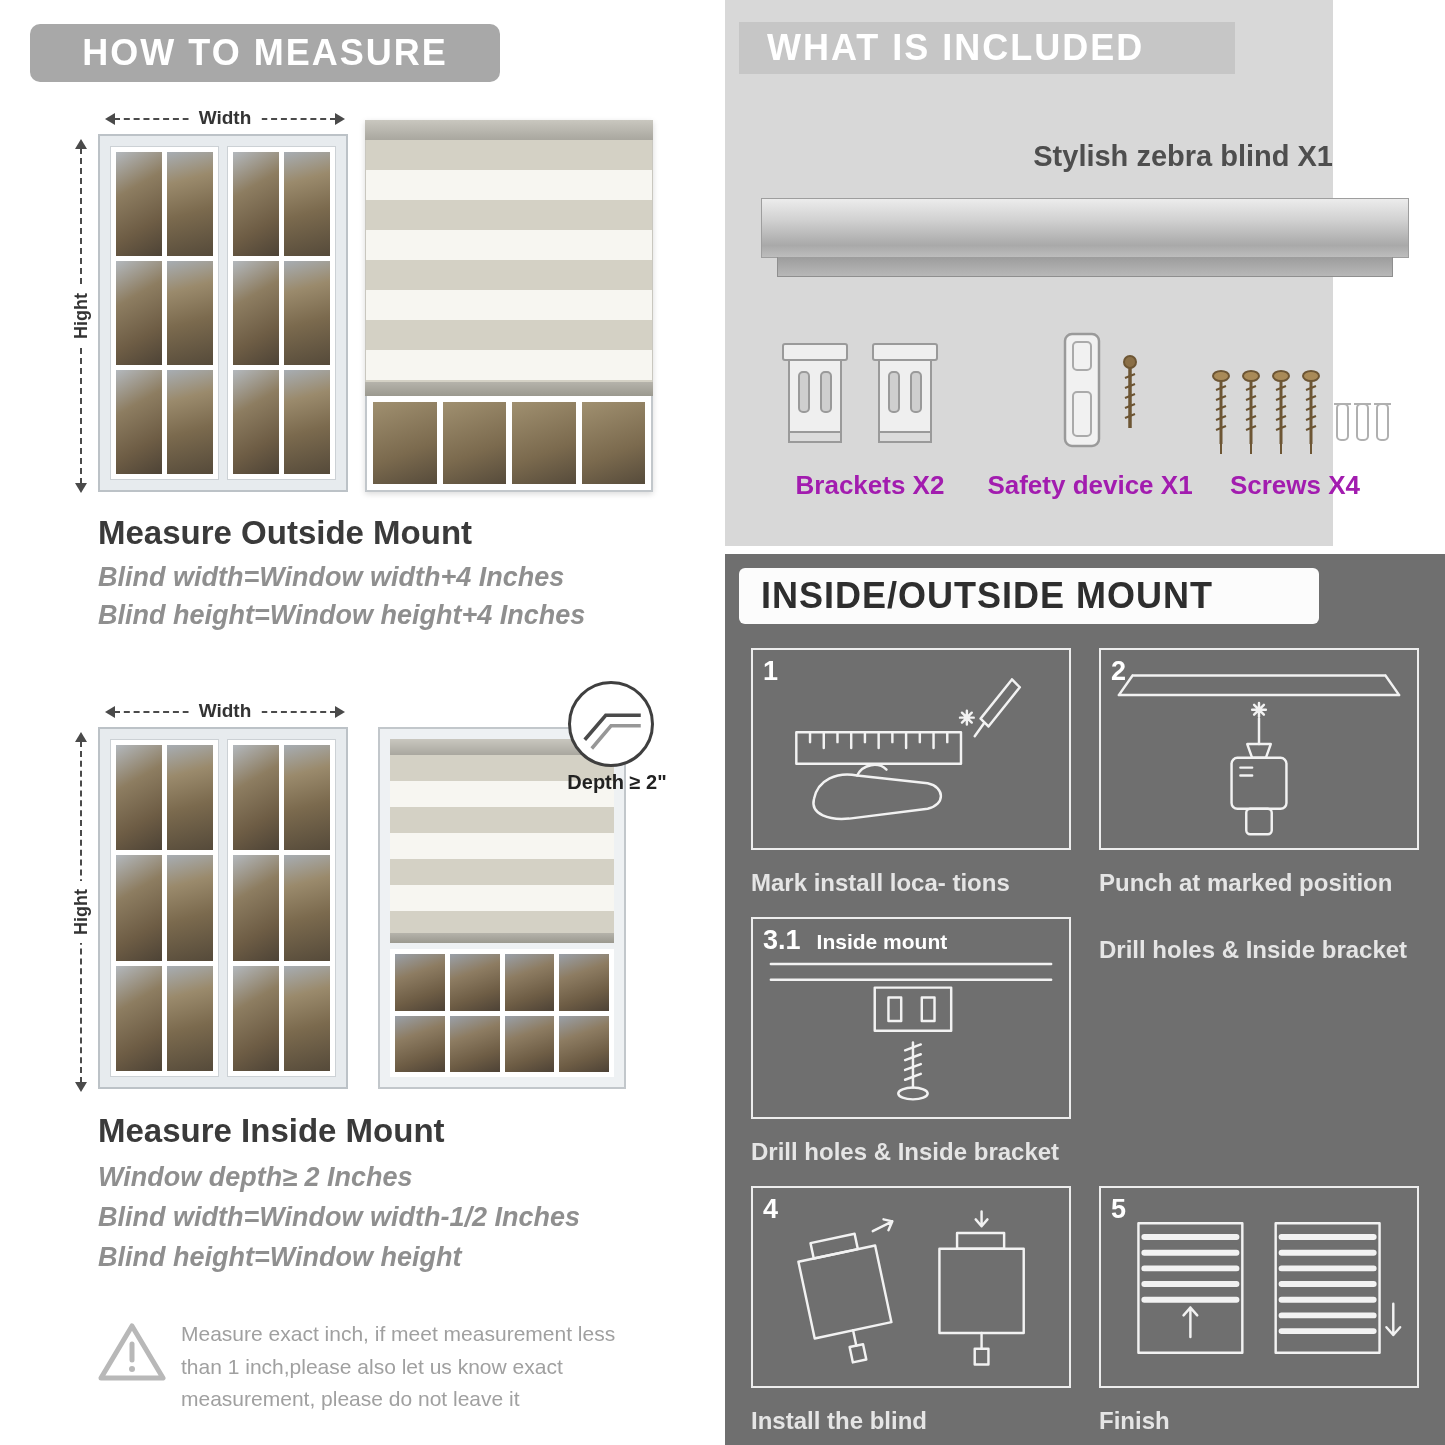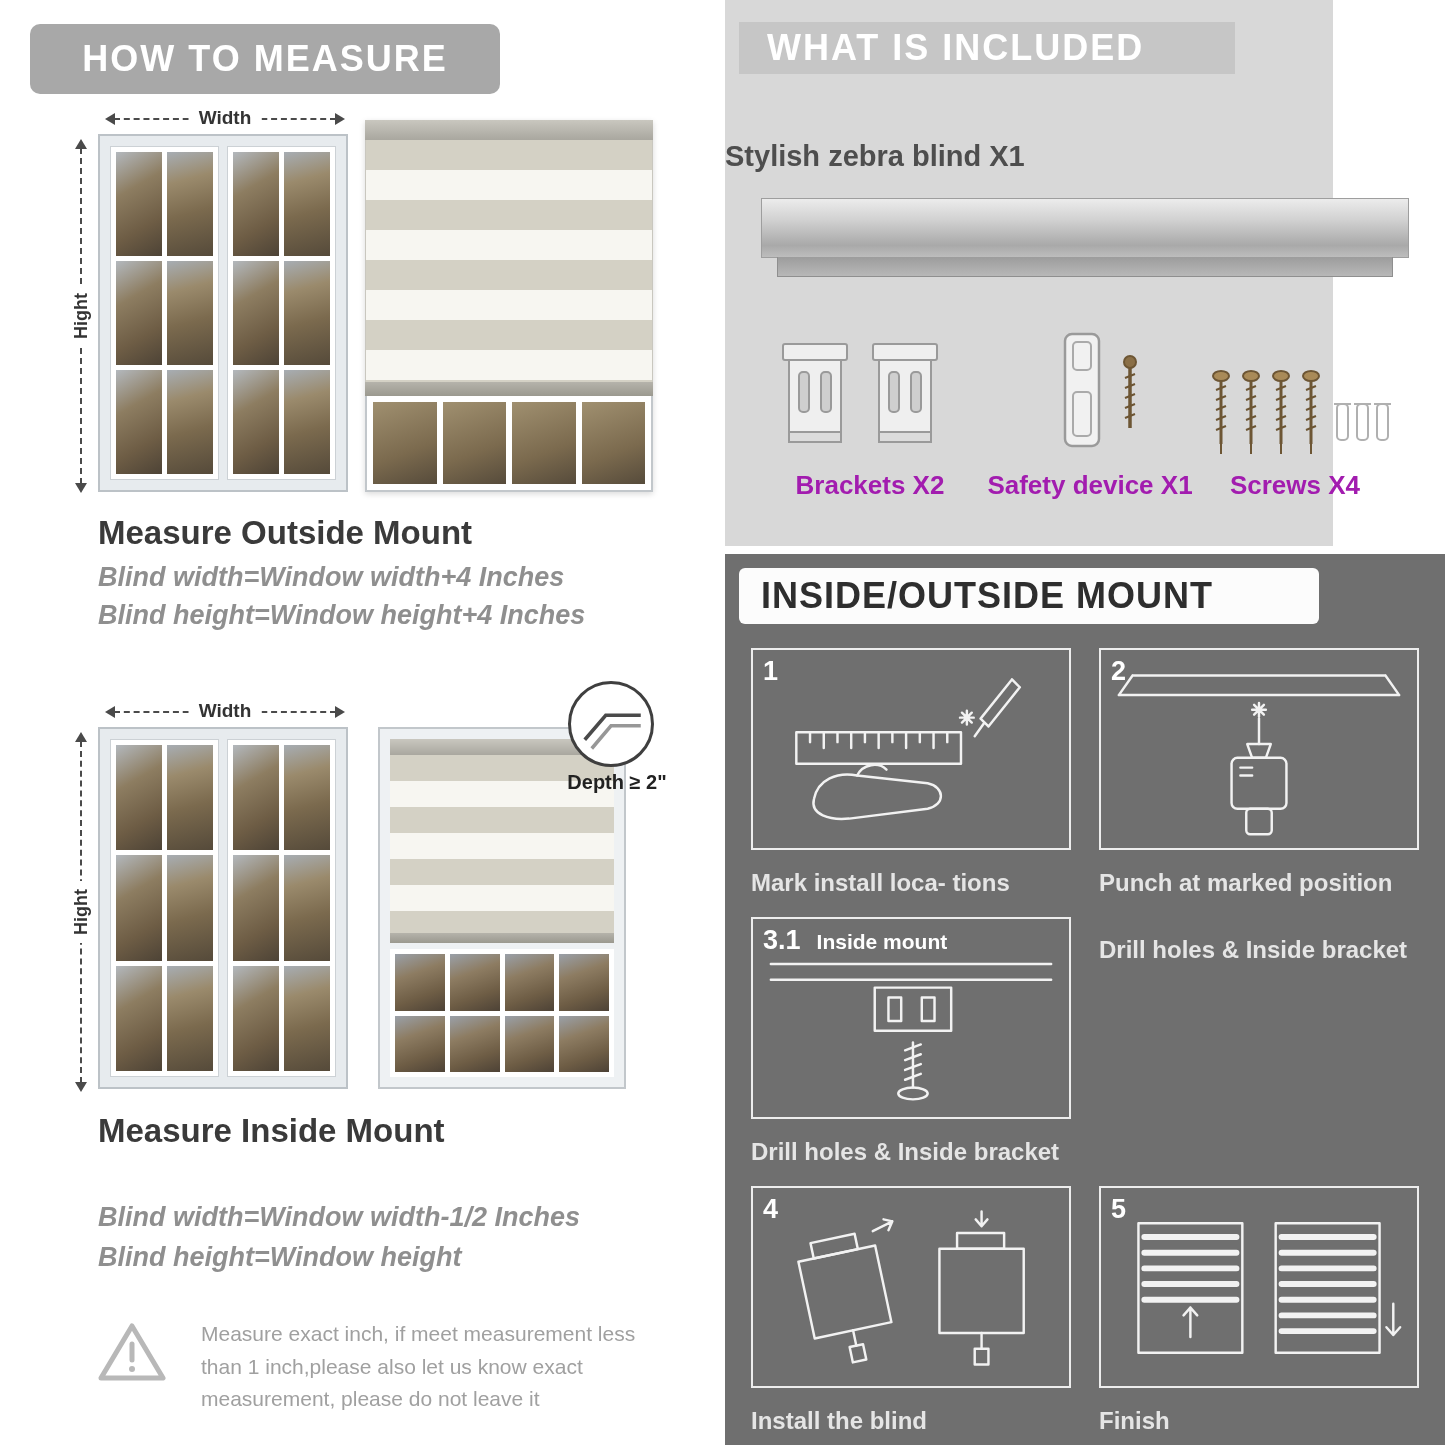--- a/index.html
+++ b/index.html
@@ -1,20 +1,20 @@
 <!DOCTYPE html>
 <html><head>
 <meta charset="utf-8">
 <style>
   html,body { margin:0; padding:0; background:#ffffff; font-family:"Liberation Sans", sans-serif; }
   .page { position:relative; width:1445px; height:1445px; background:#ffffff; overflow:hidden; }
 
   
   .htm-header {
-    position:absolute; left:30px; top:24px; width:470px; height:70px;
+    position:absolute; left:30px; top:24px; width:470px; height:58px;
     background:#a8a8a8; border-radius:10px; color:#ffffff;
     font-size:36px; font-weight:bold; letter-spacing:2px;
     display:flex; align-items:center; justify-content:center;
   }
 
   .fig { position:absolute; }
   .fig1 { left:60px; top:100px; width:600px; height:400px; }
   .fig2 { left:60px; top:695px; width:630px; height:405px; }
 
   
@@ -54,31 +54,31 @@
   .blind-inside .rail-bottom { height:10px; }
   .blind-inside .under-panes { flex:1; margin-top:6px; background:#ffffff; padding:5px; display:grid; grid-template-columns:repeat(4,1fr); grid-template-rows:1fr 1fr; gap:5px; }
   .blind-inside .pane { background:linear-gradient(160deg,#9aa0a8 0%, #8d7c62 35%, #6e5d45 70%, #4d4236 100%); }
 
   .depth-callout { position:absolute; width:86px; height:86px; border-radius:50%; border:3px solid #3f3f3f; background:#ffffff; box-sizing:border-box; display:flex; align-items:center; justify-content:center; }
   .depth-label { position:absolute; font-size:20px; font-weight:bold; color:#222222; text-align:center; }
 
   .measure-title { position:absolute; left:98px; font-size:33px; font-weight:bold; color:#3a3a3a; }
   .measure-line  { position:absolute; left:98px; font-size:27px; font-weight:bold; color:#8f8f8f;font-style:italic; }
 
-  .warning { position:absolute; left:95px; top:1318px; width:560px; display:flex; gap:32px; align-items:flex-start; }
+  .warning { position:absolute; left:95px; top:1318px; width:560px; display:flex; gap:12px; align-items:flex-start; }
   .warning-text { width:450px; font-size:21px; color:#a0a0a0; line-height:1.55; }
 
   
   .included-panel { position:absolute; left:725px; top:0; width:608px; height:546px; background:#d8d8d8; }
   .included-header {
     position:absolute; left:14px; top:22px; width:496px; height:52px;
     background:#c6c6c6; color:#ffffff; font-size:36px; font-weight:bold; letter-spacing:2px;
     display:flex; align-items:center; padding-left:28px; box-sizing:border-box;
   }
-  .product-label { position:absolute; top:140px; left:0; width:100%; text-align:left; font-size:29px; font-weight:bold; color:#4e4e4e; }
+  .product-label { position:absolute; top:140px; left:0; width:100%; text-align:right; font-size:29px; font-weight:bold; color:#4e4e4e; }
   .headrail { position:absolute; left:36px; top:198px; width:648px; height:60px; background:linear-gradient(to bottom,#ececec 0%, #d2d2d2 35%, #a9a9a9 80%, #bdbdbd 100%); border:1px solid #9e9e9e; box-sizing:border-box; }
   .headrail-lip { position:absolute; left:52px; top:257px; width:616px; height:20px; background:linear-gradient(to bottom,#9c9c9c,#b8b8b8); border:1px solid #8f8f8f; border-top:none; box-sizing:border-box; }
   .part-art { position:absolute; }
   .part-label { position:absolute; top:470px; font-size:26px; font-weight:bold; color:#a21caf; text-align:center; }
 
   
   .mount-panel { position:absolute; left:725px; top:554px; width:720px; height:891px; background:#6f6f6f; }
   .mount-header {
     position:absolute; left:14px; top:14px; width:580px; height:56px;
     background:#fcfcfc; border-radius:6px; color:#2e2e2e; font-size:36px; font-weight:bold; letter-spacing:1px;
@@ -190,20 +190,21 @@
     <div class="depth-callout" style="left:508px; top:-14px;">
       <svg viewBox="0 0 80 80" width="70" height="70">
         <path d="M10 58 L34 30 L74 30" stroke="#4a4a4a" stroke-width="4" fill="none"></path>
         <path d="M18 68 L40 42 L74 42" stroke="#979797" stroke-width="4" fill="none"></path>
       </svg>
     </div>
     <div class="depth-label" style="left:492px; top:76px; width:130px;">Depth ≥ 2"</div>
   </div>
 
   <div class="measure-title" style="top:1112px;">Measure Inside Mount</div>
+  <div class="measure-line" style="top:1162px;">Window depth≥ 2 Inches</div>
   <div class="measure-line" style="top:1202px;">Blind width=Window width-1/2 Inches</div>
   <div class="measure-line" style="top:1242px;">Blind height=Window height</div>
 
   <div class="warning">
     <svg width="74" height="70" viewBox="0 0 74 70">
       <path d="M37 8 L68 60 H6 Z" fill="none" stroke="#b8b8b8" stroke-width="5" stroke-linejoin="round"></path>
       <path d="M37 26 V42" stroke="#b8b8b8" stroke-width="5" stroke-linecap="round"></path>
       <circle cx="37" cy="51" r="3" fill="#b8b8b8"></circle>
     </svg>
     <div class="warning-text">Measure exact inch, if meet measurement less than 1 inch,please also let us know exact measurement, please do not leave it</div>

